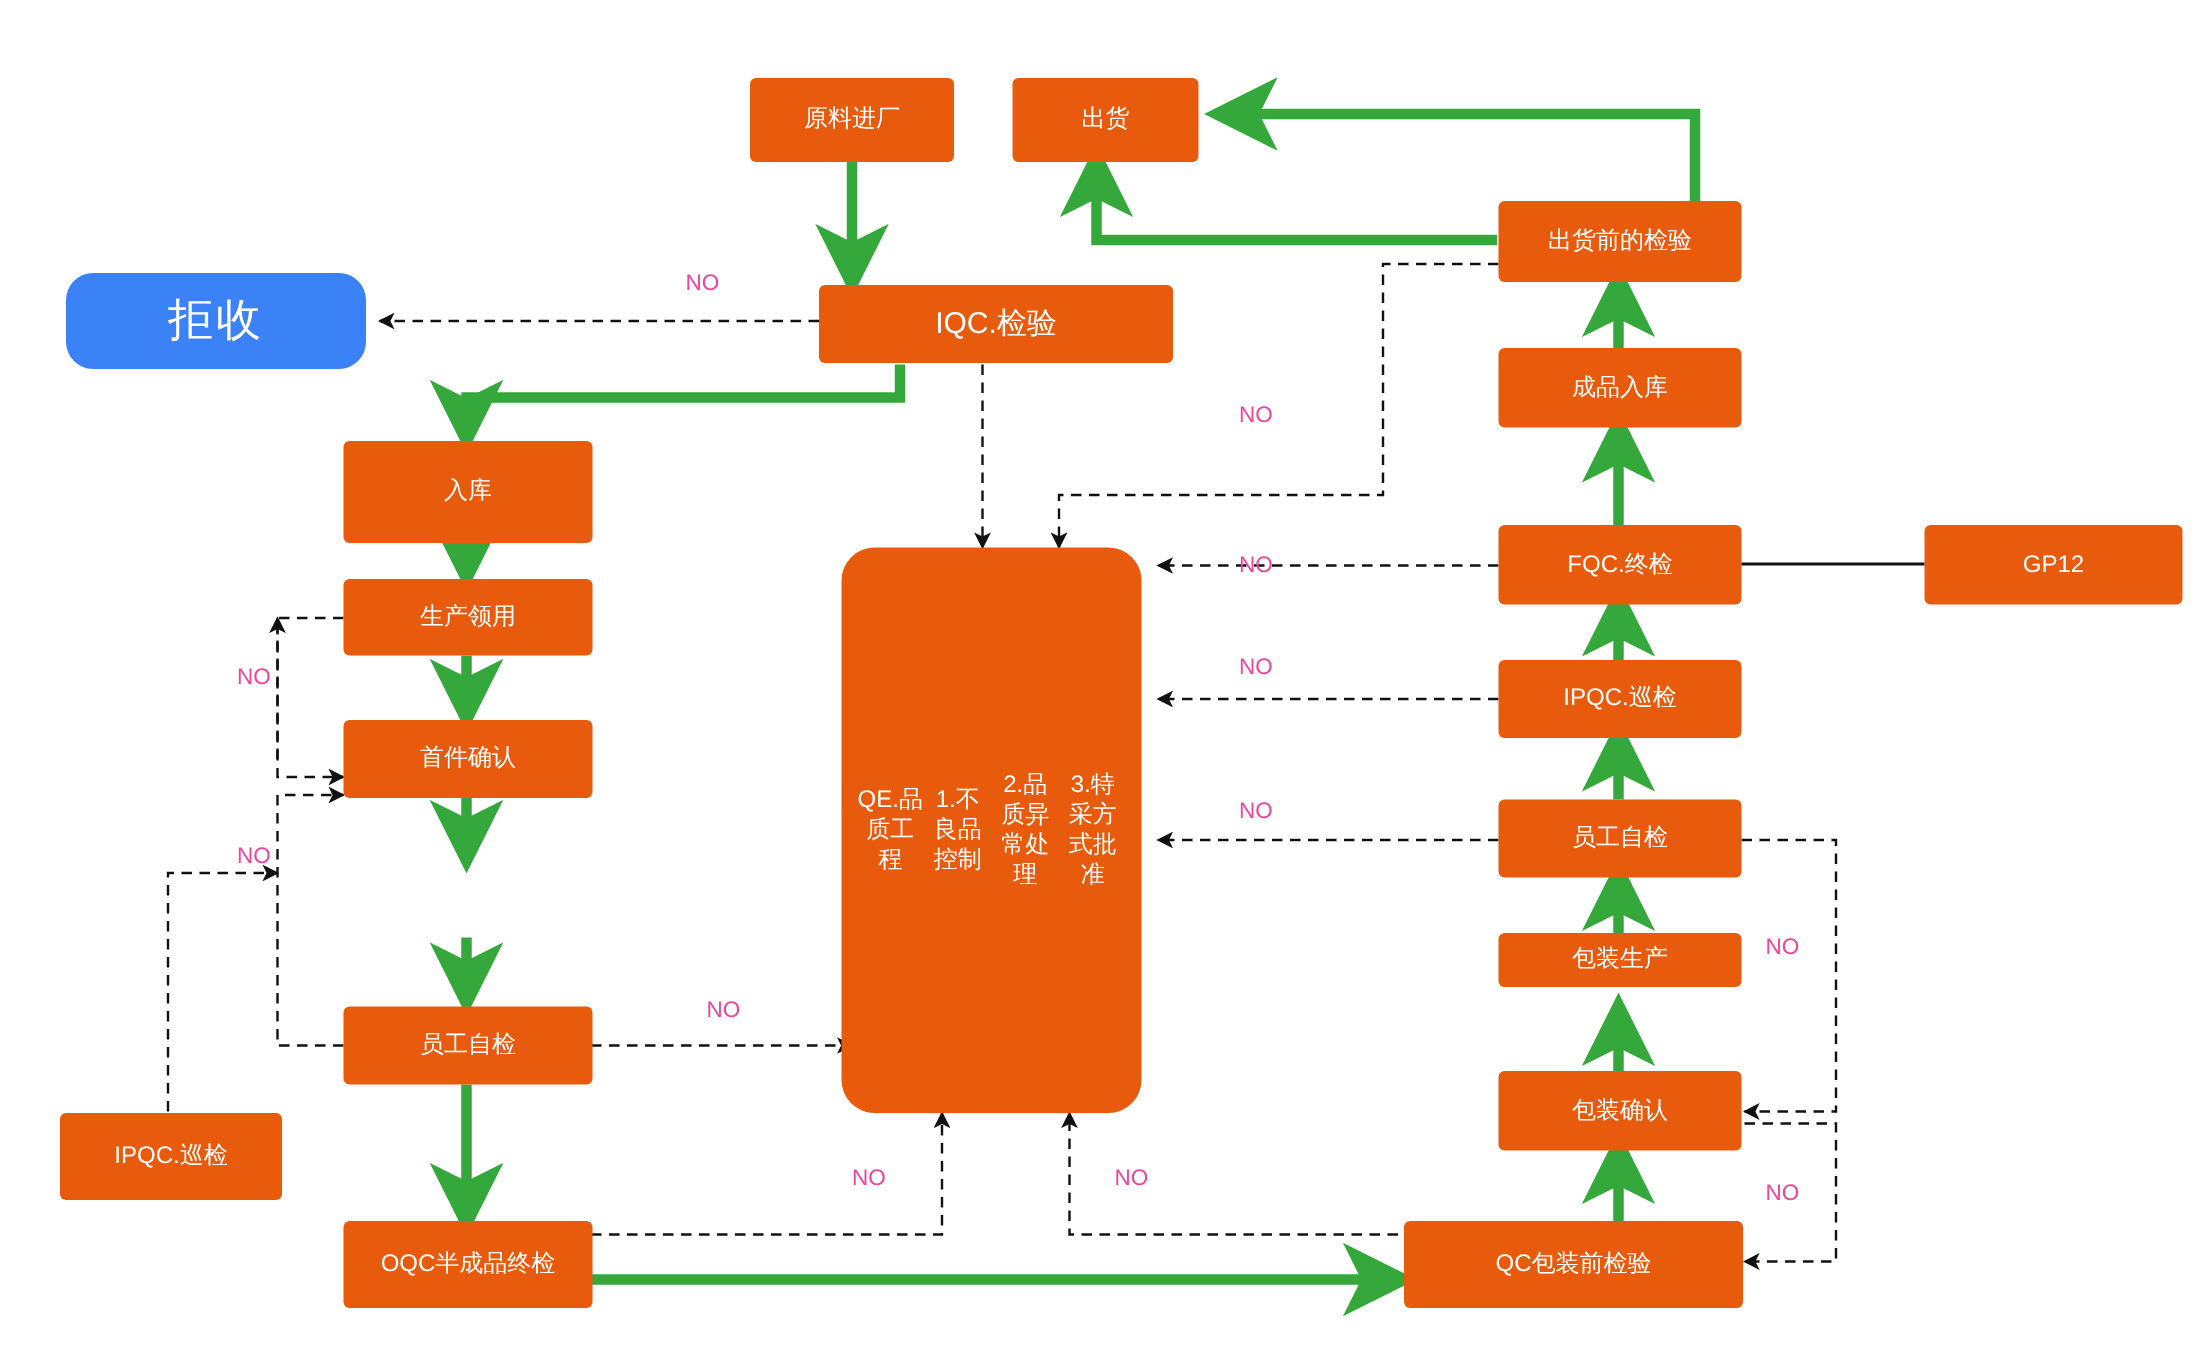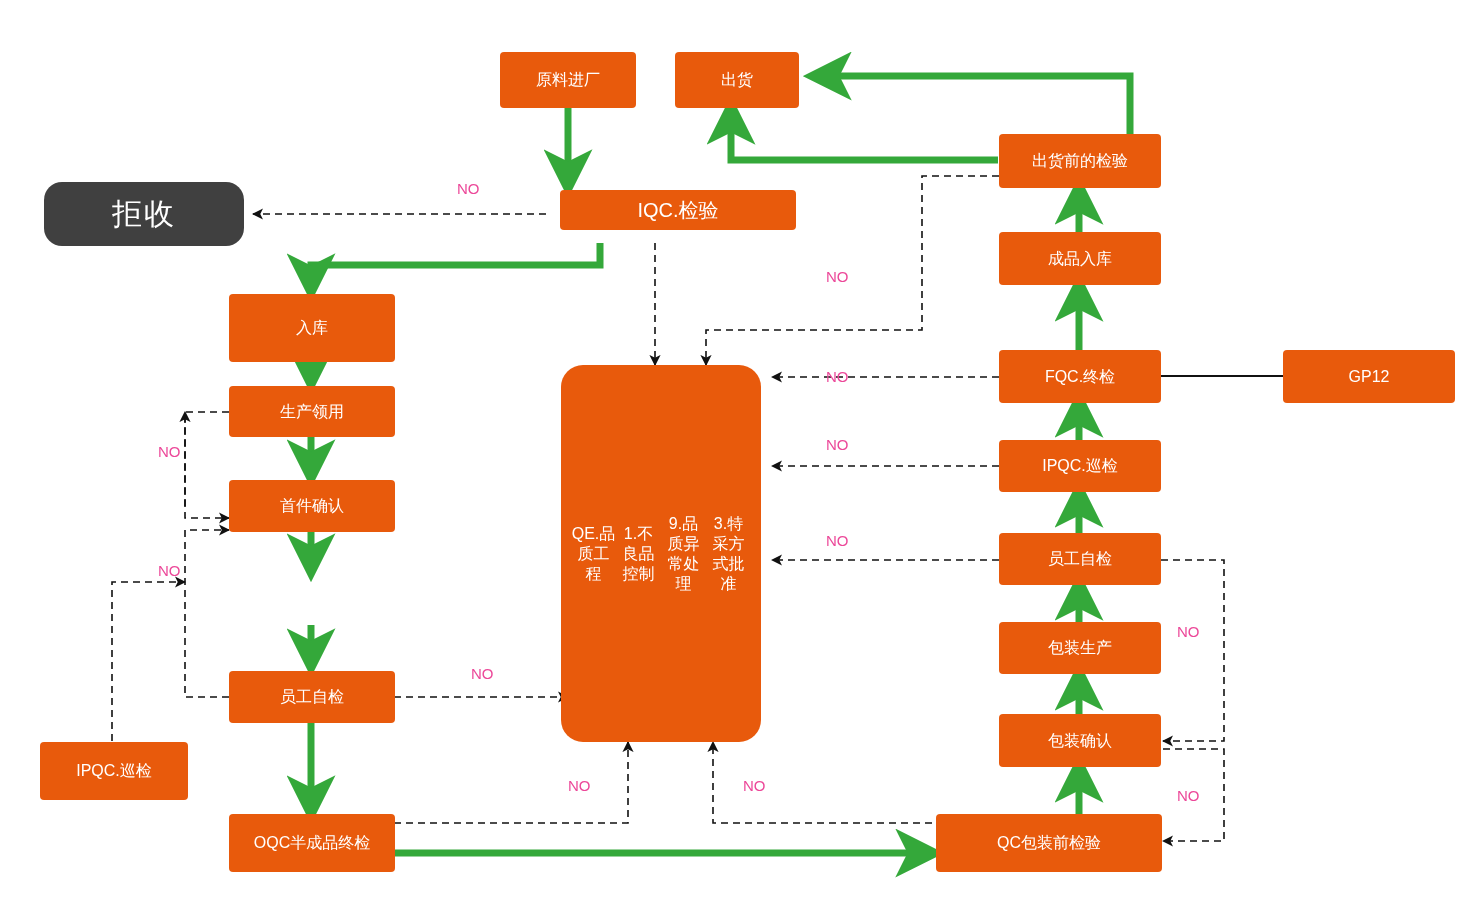--- a/index.html
+++ b/index.html
@@ -3,21 +3,21 @@
 <meta charset="utf-8">
 <style>
   html,body{margin:0;padding:0;background:#ffffff;}
   body{width:1468px;height:904px;overflow:hidden;
        font-family:"Liberation Sans","DejaVu Sans",sans-serif;}
   #stage{position:relative;width:1468px;height:904px;background:#fff;}
   svg#edges{position:absolute;left:0;top:0;width:1468px;height:904px;}
   .node{position:absolute;display:flex;align-items:center;justify-content:center;
         box-sizing:border-box;border-radius:4px;color:#ffffff;text-align:center;
         background:#e85a0c;font-size:16px;line-height:1.25;padding:2px 6px;}
-  .node.reject{background:#404040;border-radius:18px;font-size:30px;letter-spacing:2px;}
+  .node.reject{background:#3b82f6;border-radius:18px;font-size:30px;letter-spacing:2px;}
   .node.tall{border-radius:22px;flex-direction:row;justify-content:space-around;
              padding:22px 10px;font-size:16px;}
   .node.tall .ln{display:block;width:100%;text-align:center;}
   .edge-label{position:absolute;font-size:15px;color:#ec4899;
               font-family:"Liberation Sans","DejaVu Sans",sans-serif;
               white-space:nowrap;}
 </style>
 </head>
 <body>
 
@@ -71,21 +71,21 @@
       <path d="M1163,749 L1224,749 L1224,841 L1163,841"></path>
     </g>
   </svg>
 
   <div class="node" style="left:500px;top:52px;width:136px;height:56px;">原料进厂</div>
 
   <div class="node" style="left:675px;top:52px;width:124px;height:56px;">出货</div>
 
   <div class="node reject" style="left:44px;top:182px;width:200px;height:64px;">拒收</div>
 
-  <div class="node" style="left:546px;top:190px;width:236px;height:40px;font-size:20px;margin-left:14px;">IQC.检验</div>
+  <div class="node" style="left:546px;top:190px;width:236px;height:52px;font-size:20px;">IQC.检验</div>
 
   <div class="node" style="left:999px;top:134px;width:162px;height:54px;">出货前的检验</div>
 
   <div class="node" style="left:229px;top:294px;width:166px;height:68px;">入库</div>
 
   <div class="node" style="left:999px;top:232px;width:162px;height:53px;">成品入库</div>
 
   <div class="node" style="left:229px;top:386px;width:166px;height:51px;">生产领用</div>
 
   <div class="node" style="left:999px;top:350px;width:162px;height:53px;">FQC.终检</div>
@@ -94,34 +94,34 @@
 
   <div class="node" style="left:229px;top:480px;width:166px;height:52px;text-align:right;">首件确认</div>
 
   <div class="node" style="left:999px;top:440px;width:162px;height:52px;">IPQC.巡检</div>
 
 
   <div class="node" style="left:999px;top:533px;width:162px;height:52px;">员工自检</div>
 
   <div class="node" style="left:229px;top:671px;width:166px;height:52px;">员工自检</div>
 
-  <div class="node" style="left:999px;top:622px;width:162px;height:52px;text-align:center;">包装生产</div>
+  <div class="node" style="left:999px;top:622px;width:162px;height:36px;text-align:center;">包装生产</div>
 
   <div class="node" style="left:40px;top:742px;width:148px;height:58px;">IPQC.巡检</div>
 
   <div class="node" style="left:999px;top:714px;width:162px;height:53px;">包装确认</div>
 
   <div class="node" style="left:229px;top:814px;width:166px;height:58px;">OQC半成品终检</div>
 
   <div class="node" style="left:936px;top:814px;width:226px;height:58px;">QC包装前检验</div>
 
   <div class="node tall" style="left:561px;top:365px;width:200px;height:377px;">
     <span class="ln">QE.品质工程</span>
     <span class="ln">1.不良品控制</span>
-    <span class="ln">9.品质异常处理</span>
+    <span class="ln">2.品质异常处理</span>
     <span class="ln">3.特采方式批准</span>
   </div>
 
   <div class="edge-label" style="left:457px;top:180px;">NO</div>
   <div class="edge-label" style="left:826px;top:268px;">NO</div>
   <div class="edge-label" style="left:826px;top:368px;">NO</div>
   <div class="edge-label" style="left:826px;top:436px;">NO</div>
   <div class="edge-label" style="left:826px;top:532px;">NO</div>
   <div class="edge-label" style="left:158px;top:443px;">NO</div>
   <div class="edge-label" style="left:158px;top:562px;">NO</div>

